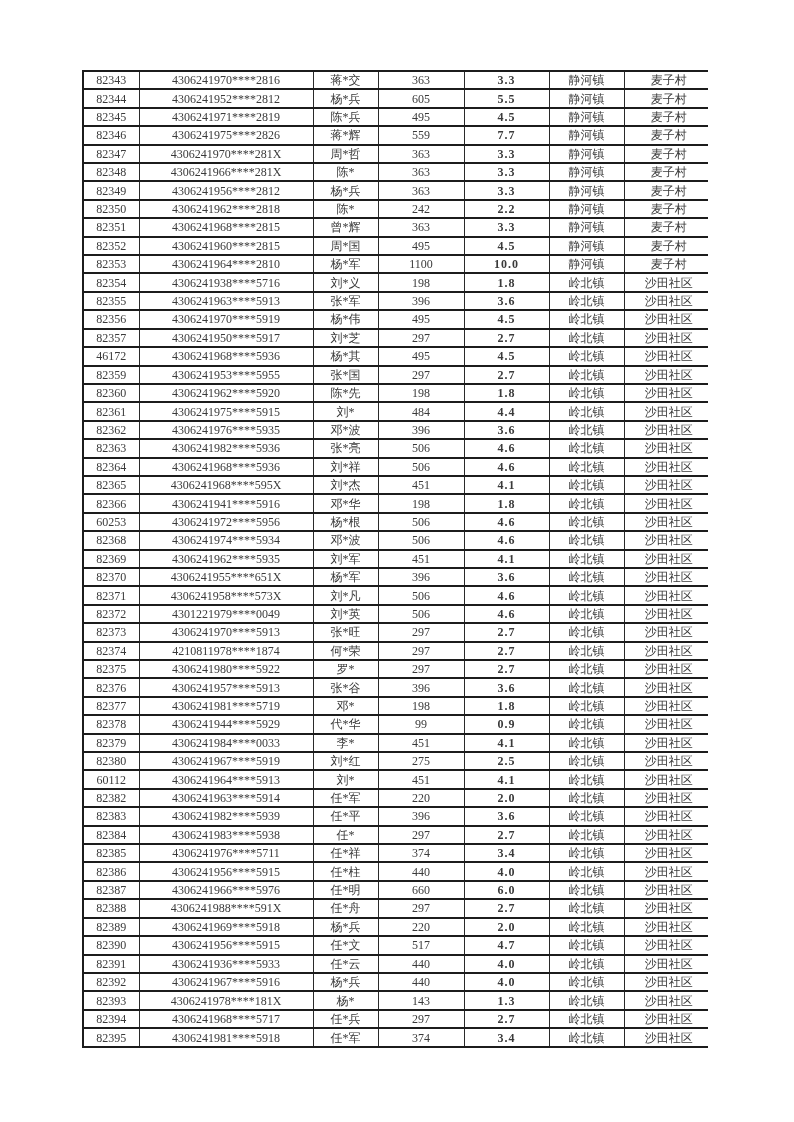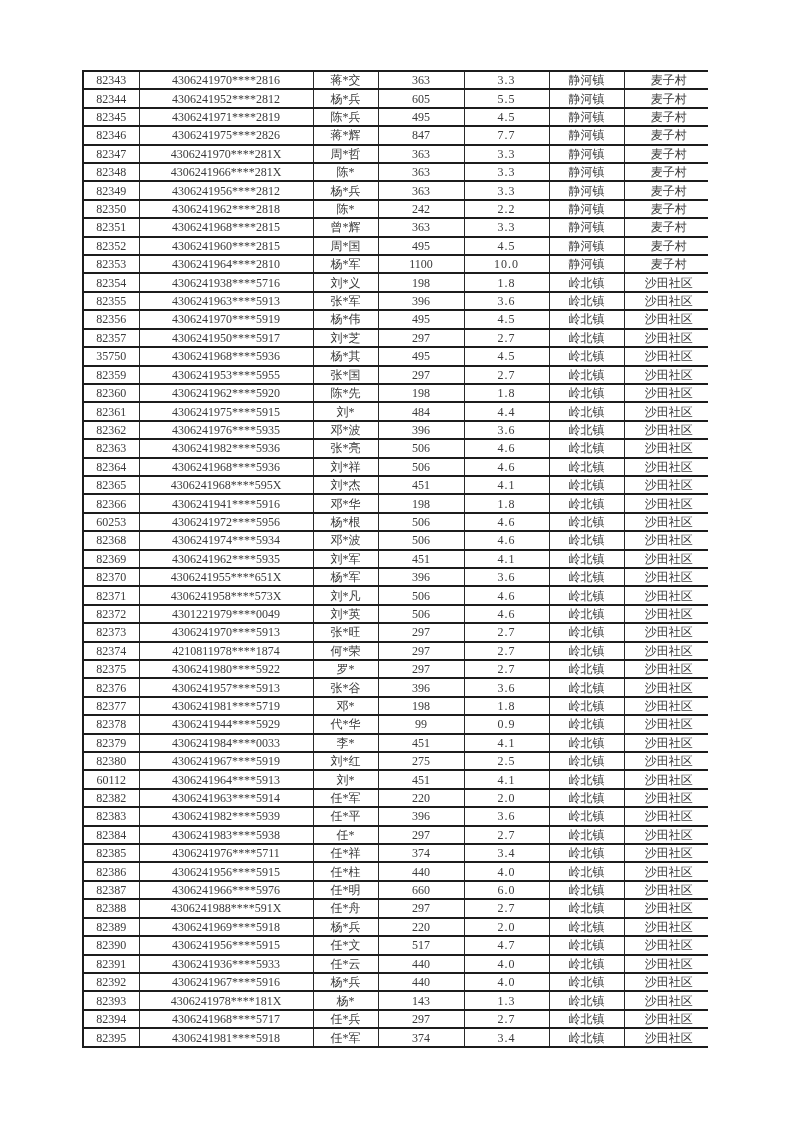--- a/index.html
+++ b/index.html
@@ -39,21 +39,21 @@
     white-space: nowrap;
     overflow: hidden;
   }
   col.c-seq     { width: 56px;  }
   col.c-id      { width: 174px; }
   col.c-name    { width: 65px;  }
   col.c-amount  { width: 86px;  }
   col.c-ratio   { width: 85px;  }
   col.c-town    { width: 75px;  }
   col.c-village { width: 90px;  }
-  td.cell-ratio { letter-spacing: 1px; }
+  td.cell-ratio { letter-spacing: 1px; font-weight: bold; }
 </style>
 </head>
 <body>
 
 <div class="page">
   <table class="records">
     <colgroup>
       <col class="c-seq">
       <col class="c-id">
       <col class="c-name">
@@ -87,21 +87,21 @@
           <td class="cell-name">陈*兵</td>
           <td class="cell-amount">495</td>
           <td class="cell-ratio">4.5</td>
           <td class="cell-town">静河镇</td>
           <td class="cell-village">麦子村</td>
         </tr>
         <tr>
           <td class="cell-seq">82346</td>
           <td class="cell-id">4306241975****2826</td>
           <td class="cell-name">蒋*辉</td>
-          <td class="cell-amount">847</td>
+          <td class="cell-amount">559</td>
           <td class="cell-ratio">7.7</td>
           <td class="cell-town">静河镇</td>
           <td class="cell-village">麦子村</td>
         </tr>
         <tr>
           <td class="cell-seq">82347</td>
           <td class="cell-id">4306241970****281X</td>
           <td class="cell-name">周*哲</td>
           <td class="cell-amount">363</td>
           <td class="cell-ratio">3.3</td>
@@ -192,21 +192,21 @@
         <tr>
           <td class="cell-seq">82357</td>
           <td class="cell-id">4306241950****5917</td>
           <td class="cell-name">刘*芝</td>
           <td class="cell-amount">297</td>
           <td class="cell-ratio">2.7</td>
           <td class="cell-town">岭北镇</td>
           <td class="cell-village">沙田社区</td>
         </tr>
         <tr>
-          <td class="cell-seq">35750</td>
+          <td class="cell-seq">46172</td>
           <td class="cell-id">4306241968****5936</td>
           <td class="cell-name">杨*其</td>
           <td class="cell-amount">495</td>
           <td class="cell-ratio">4.5</td>
           <td class="cell-town">岭北镇</td>
           <td class="cell-village">沙田社区</td>
         </tr>
         <tr>
           <td class="cell-seq">82359</td>
           <td class="cell-id">4306241953****5955</td>

